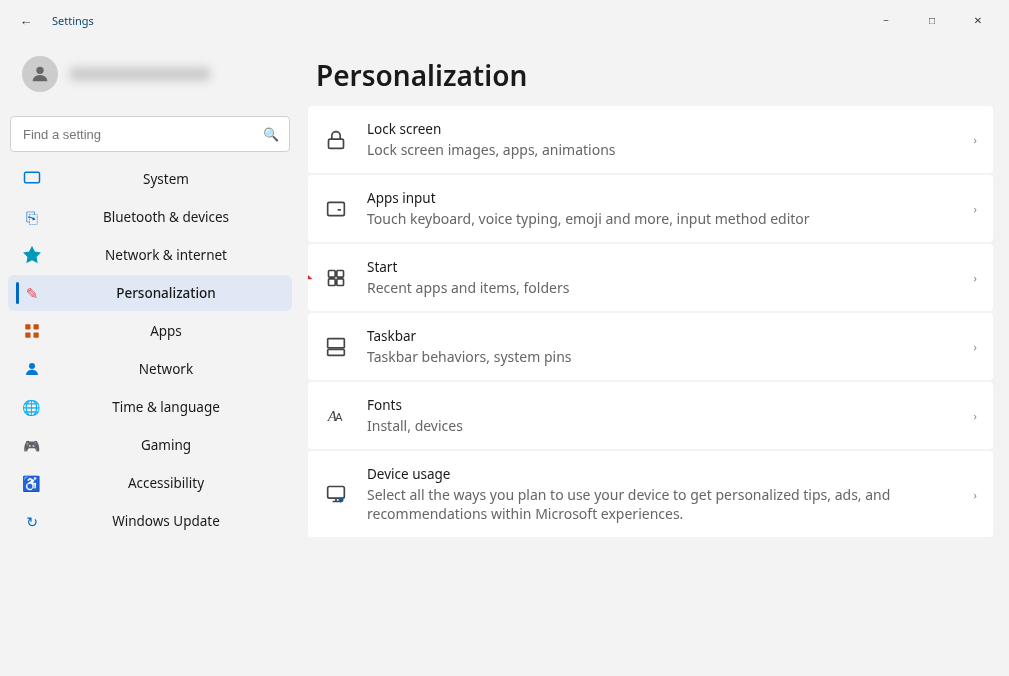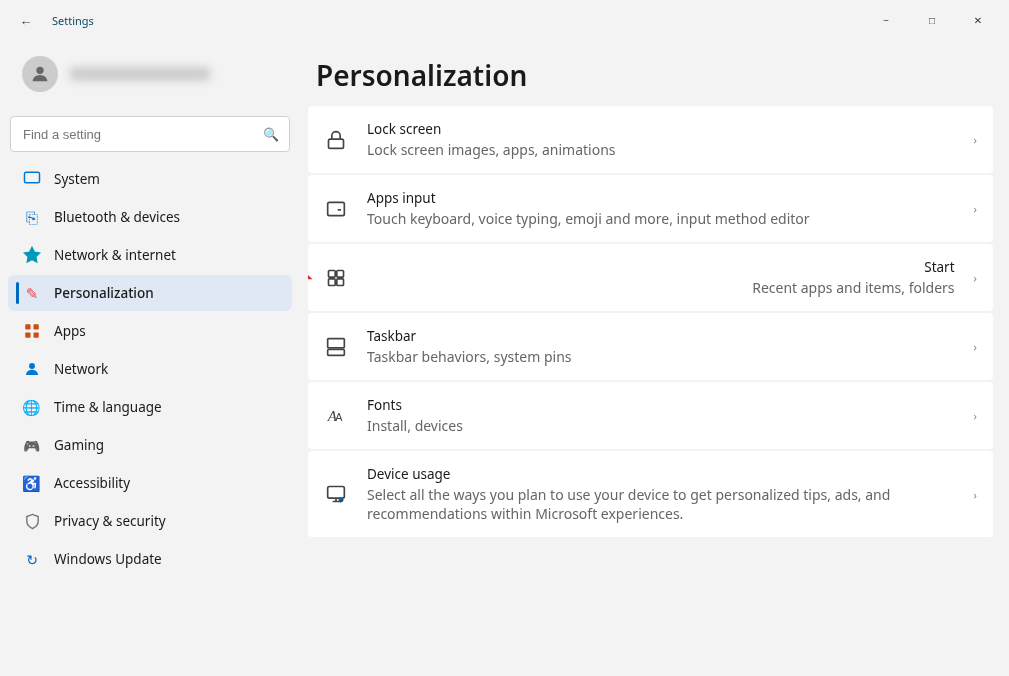--- a/index.html
+++ b/index.html
@@ -137,20 +137,21 @@
     .nav-item {
       display: flex;
       align-items: center;
       gap: 12px;
       padding: 8px 14px;
       margin: 1px 8px;
       border-radius: 6px;
       cursor: pointer;
       font-size: 13.5px;
       color: #1a1a1a;
+      text-align: center;
     }
     .nav-item.active {
       background: #e0e8f5;
       font-weight: 500;
     }
     .nav-icon {
       width: 20px;
       height: 20px;
       display: flex;
       align-items: center;
@@ -343,28 +344,20 @@
     <div class="nav-item">
       <span class="nav-icon" style="color:#107c10; font-size:14px;">🎮</span>
       <span class="nav-label">Gaming</span>
     </div>
 
     <div class="nav-item">
       <span class="nav-icon" style="color:#005fb7; font-size:15px;">♿</span>
       <span class="nav-label">Accessibility</span>
     </div>
 
-    <div class="nav-item">
-      <span class="nav-icon" style="color:#767676;">
-        <svg width="17" height="17" viewBox="0 0 24 24" fill="none" stroke="currentColor" stroke-width="2">
-            <path d="M12 22s8-4 8-10V5l-8-3-8 3v7c0 6 8 10 8 10z"></path>
-          </svg>
-      </span>
-      <span class="nav-label">Privacy &amp; security</span>
-    </div>
 
     <div class="nav-item">
       <span class="nav-icon" style="color:#0067c0; font-size:14px;">↻</span>
       <span class="nav-label">Windows Update</span>
     </div>
 
   </div>
 
   <div class="content-area">
     <h1 class="page-title">Personalization</h1>
@@ -398,21 +391,21 @@
             <line x1="14" y1="13" x2="18" y2="13"></line>
           </svg>
         </div>
         <div class="setting-text">
           <div class="setting-title">Apps input</div>
           <div class="setting-desc">Touch keyboard, voice typing, emoji and more, input method editor</div>
         </div>
         <span class="chevron">›</span>
       </div>
 
-      <div class="setting-item partial" style="position:relative;text-align:right;">
+      <div class="setting-item partial" style="position:relative;">
 
         <svg style="position:absolute;left:-65px;top:50%;transform:translateY(-50%);pointer-events:none;" width="75" height="35" viewBox="0 0 75 35">
           <defs>
             <marker id="arrowhead" markerWidth="8" markerHeight="8" refX="6" refY="3" orient="auto">
               <polygon points="0 0, 8 3, 0 6" fill="#d32f2f"></polygon>
             </marker>
           </defs>
           <path d="M5 17 Q35 5 65 17" stroke="#d32f2f" stroke-width="2.5" fill="none" marker-end="url(#arrowhead)"></path>
         </svg>
         <div class="setting-icon">

